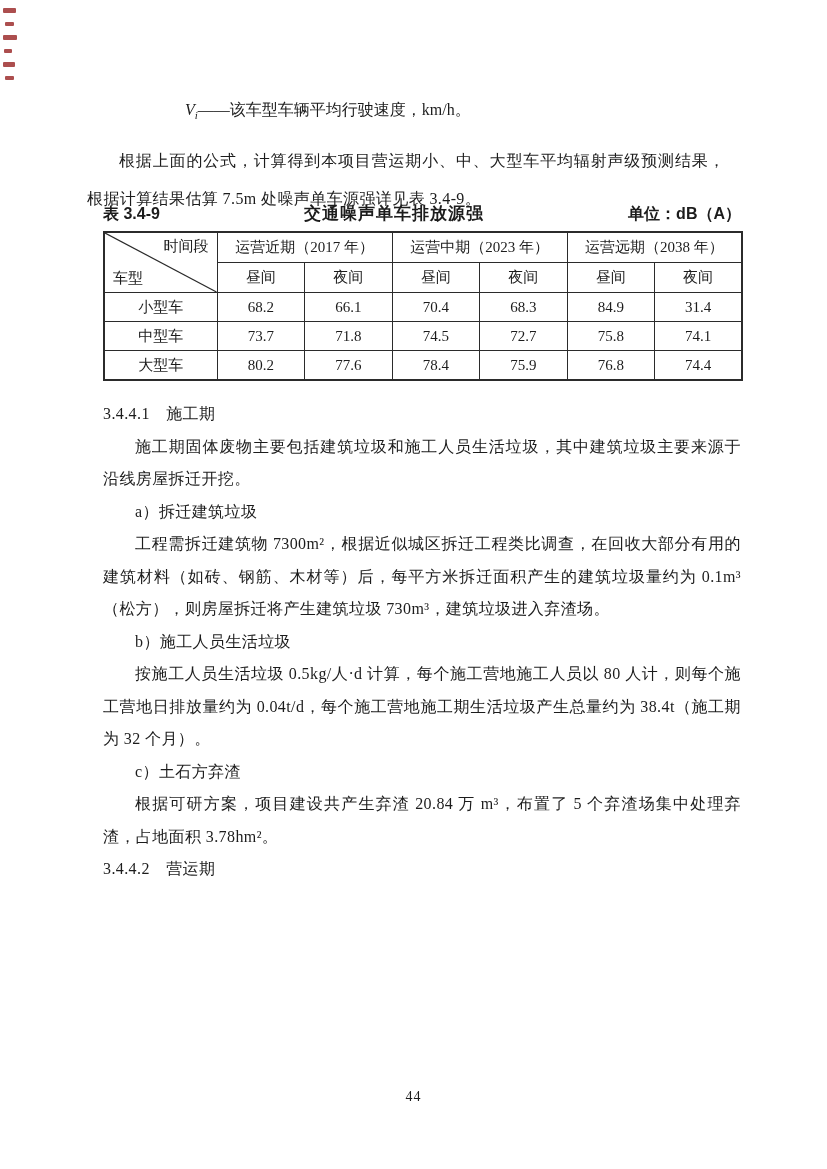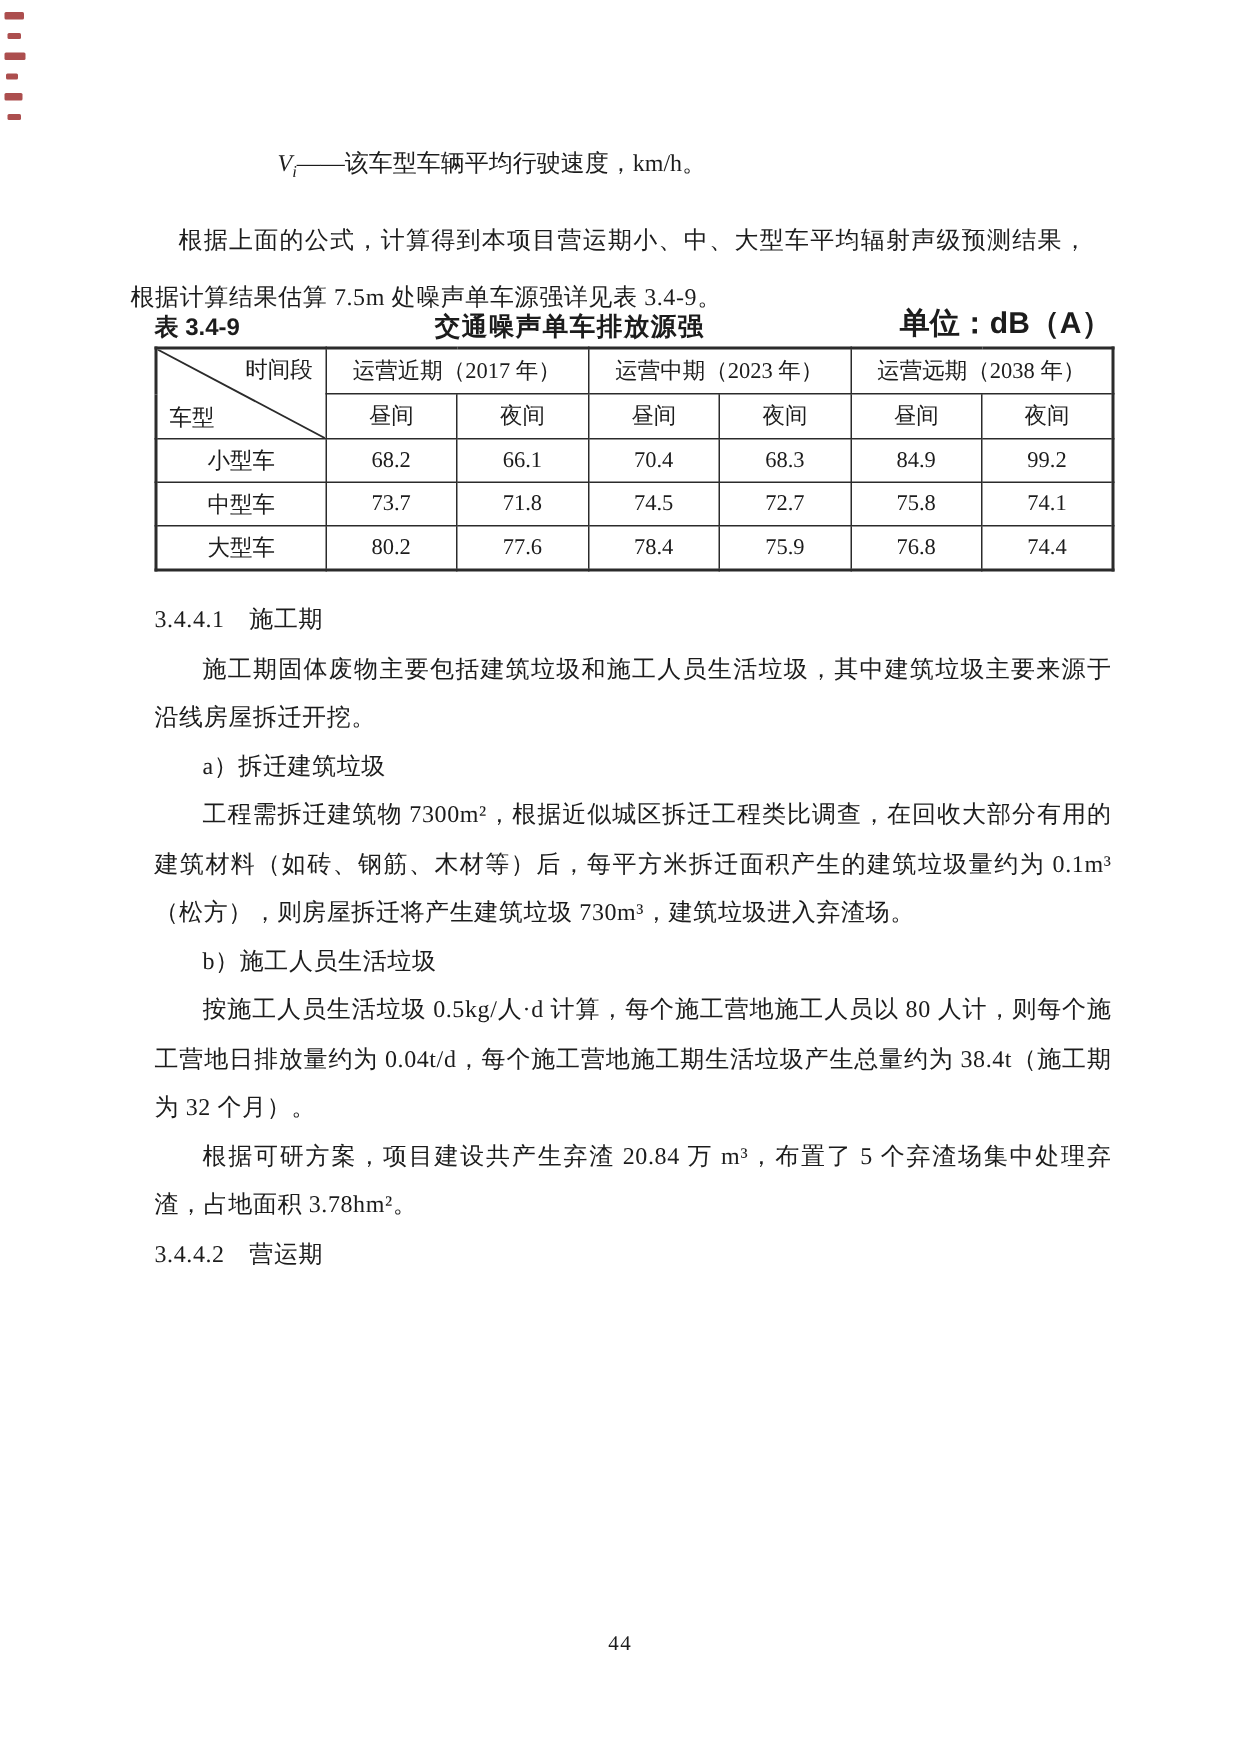--- a/index.html
+++ b/index.html
@@ -55,21 +55,21 @@
     top: 202px;
     width: 638px;
     display: flex;
     align-items: flex-end;
     justify-content: space-between;
     font-family: "Liberation Sans", "DejaVu Sans", sans-serif;
     font-weight: bold;
   }
   .table-caption .cap-label { font-size: 16px; }
   .table-caption .cap-title { font-size: 17px; letter-spacing: 1px; }
-  .table-caption .cap-unit  { font-size: 20px; }
+  .table-caption .cap-unit  { font-size: 16px; }
 
   table.noise-table {
     position: absolute;
     left: 103px;
     top: 231px;
     width: 638px;
     border-collapse: collapse;
     table-layout: fixed;
     font-size: 15px;
     text-align: center;
@@ -171,21 +171,21 @@
     <td>昼间</td>
     <td>夜间</td>
   </tr>
   <tr class="drow">
     <td>小型车</td>
     <td>68.2</td>
     <td>66.1</td>
     <td>70.4</td>
     <td>68.3</td>
     <td>84.9</td>
-    <td>99.2</td>
+    <td>31.4</td>
   </tr>
   <tr class="drow">
     <td>中型车</td>
     <td>73.7</td>
     <td>71.8</td>
     <td>74.5</td>
     <td>72.7</td>
     <td>75.8</td>
     <td>74.1</td>
   </tr>
@@ -201,17 +201,18 @@
 </tbody>
   </table>
 
 <div class="sections">
   <h4>3.4.4.1　施工期</h4>
   <p class="body-para">施工期固体废物主要包括建筑垃圾和施工人员生活垃圾，其中建筑垃圾主要来源于沿线房屋拆迁开挖。</p>
   <p class="list-item">a）拆迁建筑垃圾</p>
   <p class="body-para">工程需拆迁建筑物 7300m²，根据近似城区拆迁工程类比调查，在回收大部分有用的建筑材料（如砖、钢筋、木材等）后，每平方米拆迁面积产生的建筑垃圾量约为 0.1m³（松方），则房屋拆迁将产生建筑垃圾 730m³，建筑垃圾进入弃渣场。</p>
   <p class="list-item">b）施工人员生活垃圾</p>
   <p class="body-para">按施工人员生活垃圾 0.5kg/人·d 计算，每个施工营地施工人员以 80 人计，则每个施工营地日排放量约为 0.04t/d，每个施工营地施工期生活垃圾产生总量约为 38.4t（施工期为 32 个月）。</p>
+  <p class="list-item">c）土石方弃渣</p>
   <p class="body-para">根据可研方案，项目建设共产生弃渣 20.84 万 m³，布置了 5 个弃渣场集中处理弃渣，占地面积 3.78hm²。</p>
   <h4>3.4.4.2　营运期</h4>
 </div>
 
 <div class="page-number">44</div>
 
 </body></html>

